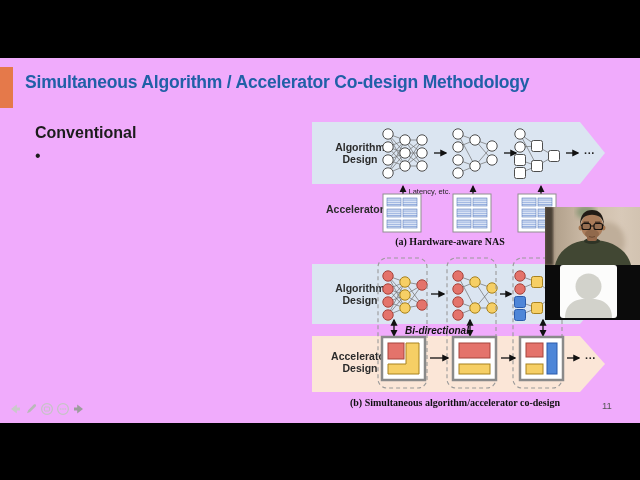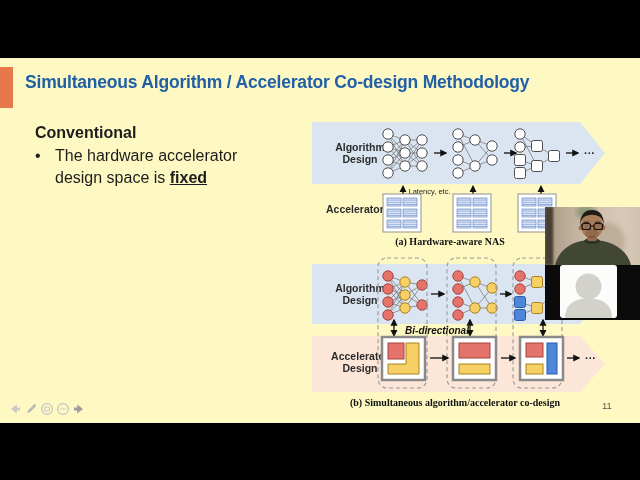--- a/index.html
+++ b/index.html
@@ -1,20 +1,20 @@
 <!DOCTYPE html>
 <html style="--accent-orange: #e5794a; --title-blue: #2160a7; --band-blue: #dbe5f1; --band-orange: #fbe6d7; --node-red: #e4736b; --node-red-stroke: #a6443c; --node-yellow: #f6cf65; --node-yellow-stroke: #a8821f; --node-blue: #4e86d8; --node-blue-stroke: #2a5bab;"><head>
 <meta charset="utf-8">
 <style>
   html,body{margin:0;padding:0;background:#000;}
   body{font-family:"Liberation Sans",sans-serif;}
   .stage{position:relative;width:640px;height:480px;background:#000;overflow:hidden;}
 
   
-  .slide{position:absolute;left:0;top:58px;width:640px;height:365px;background:#fef9c3;}
+  .slide{position:absolute;left:0;top:58px;width:640px;height:365px;background:#f0abfc;}
 
   .accent-bar{position:absolute;left:0;top:9px;width:13px;height:41px;background:var(--accent-orange,#e5794a);}
   .slide-title{position:absolute;left:25px;top:14px;margin:0;font-size:17.5px;font-weight:bold;
     color:var(--title-blue,#2160a7);letter-spacing:-0.2px;white-space:nowrap;}
 
   .left-panel{position:absolute;left:35px;top:64px;width:250px;color:#1c1c1c;
     font-size:16px;line-height:22px;}
   .panel-heading{font-weight:bold;}
   .bullet-row{display:flex;margin-top:1px;}
   .bullet-dot{width:20px;flex:0 0 20px;}
@@ -55,24 +55,20 @@
 
     <div class="accent-bar"></div>
     <h1 class="slide-title">Simultaneous Algorithm / Accelerator Co-design Methodology</h1>
 
     <div class="left-panel">
       <div class="panel-heading">
         <span>Conventional</span><br>
       </div>
       <div class="bullet-row">
         <span class="bullet-dot">•</span>
-        <span>
-          <span>The hardware accelerator</span><br>
-          <span>design space is </span><span class="bullet-em">fixed</span>
-        </span>
       </div>
     </div>
 
     <svg class="diagram" width="300" height="300" viewBox="0 0 300 300">
       <defs>
         <marker id="mA" viewBox="0 0 10 10" refX="8" refY="5" markerWidth="5.5" markerHeight="5.5" orient="auto-start-reverse">
           <path d="M0,0 L10,5 L0,10 Z" fill="#111"></path>
         </marker>
         <pattern id="stripes" width="3" height="2.2" patternUnits="userSpaceOnUse">
           <rect width="3" height="2.2" fill="#dfe8f6"></rect>

